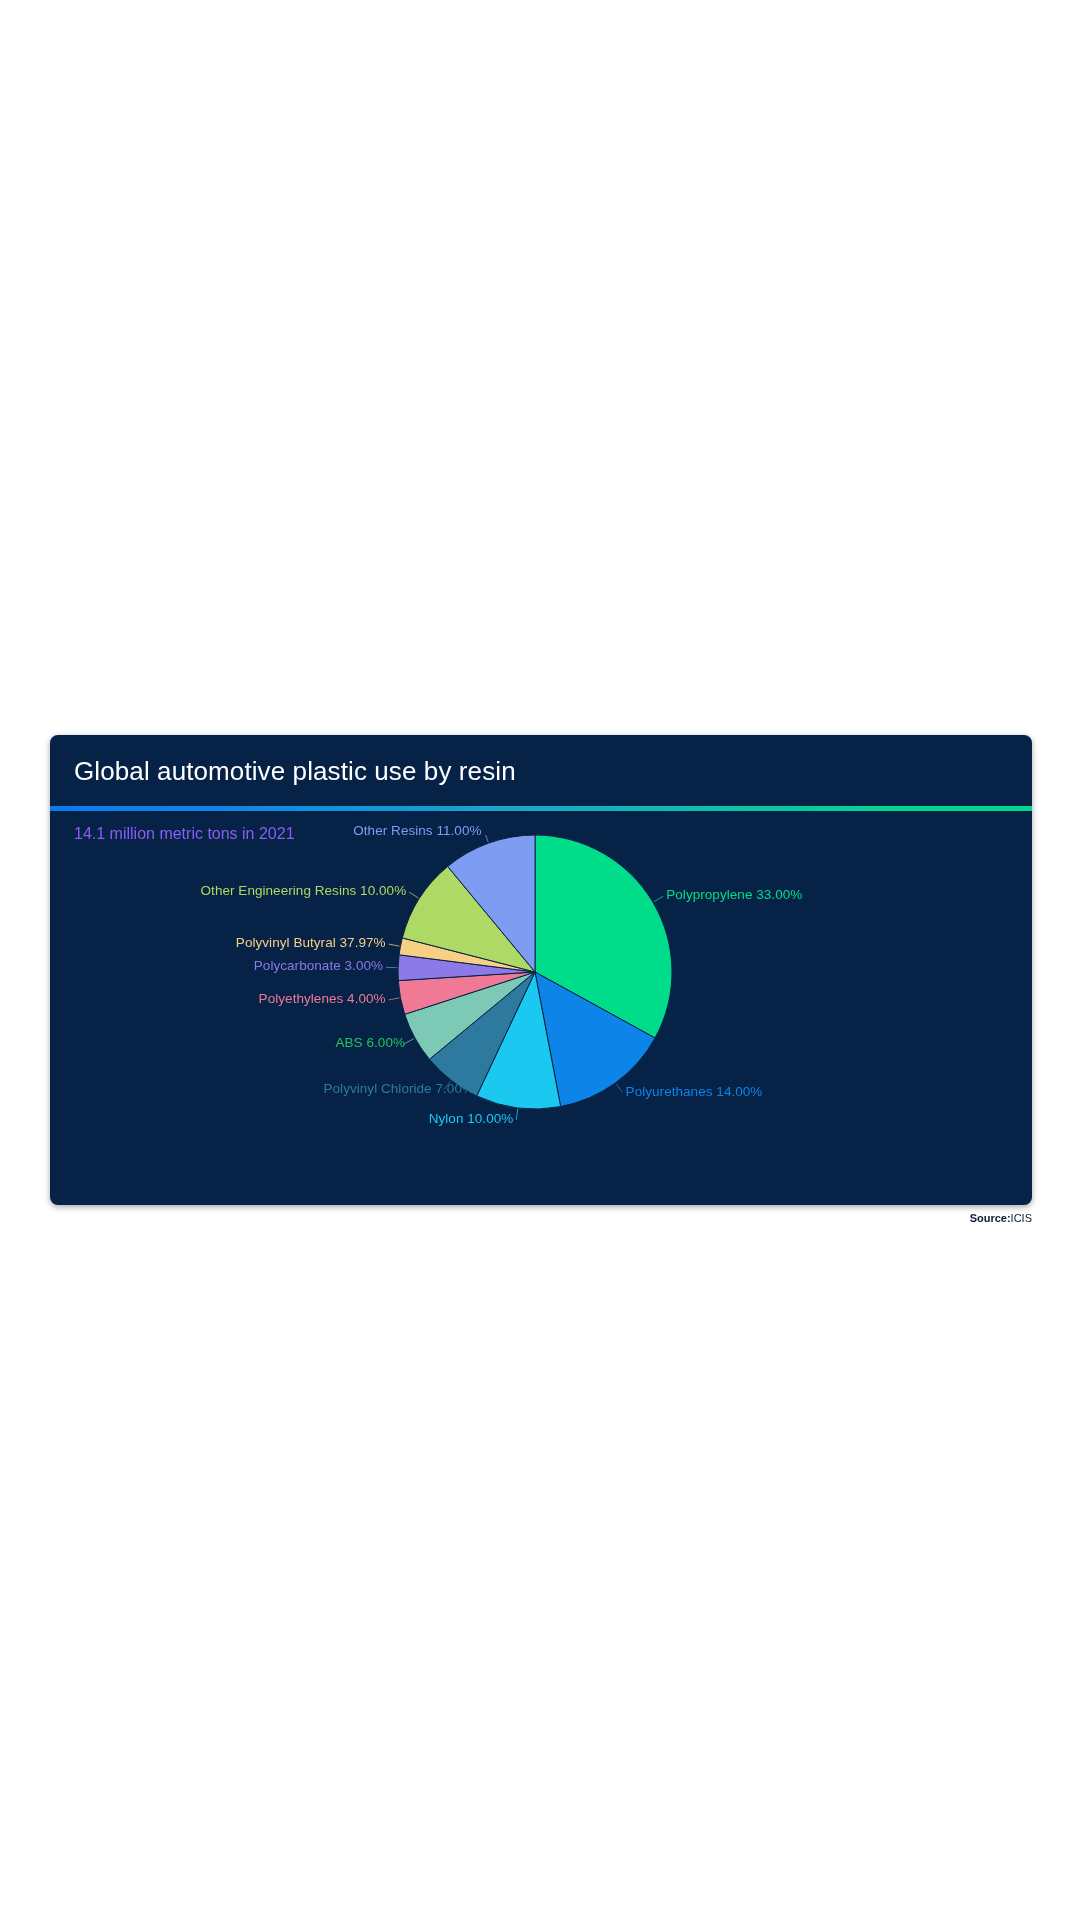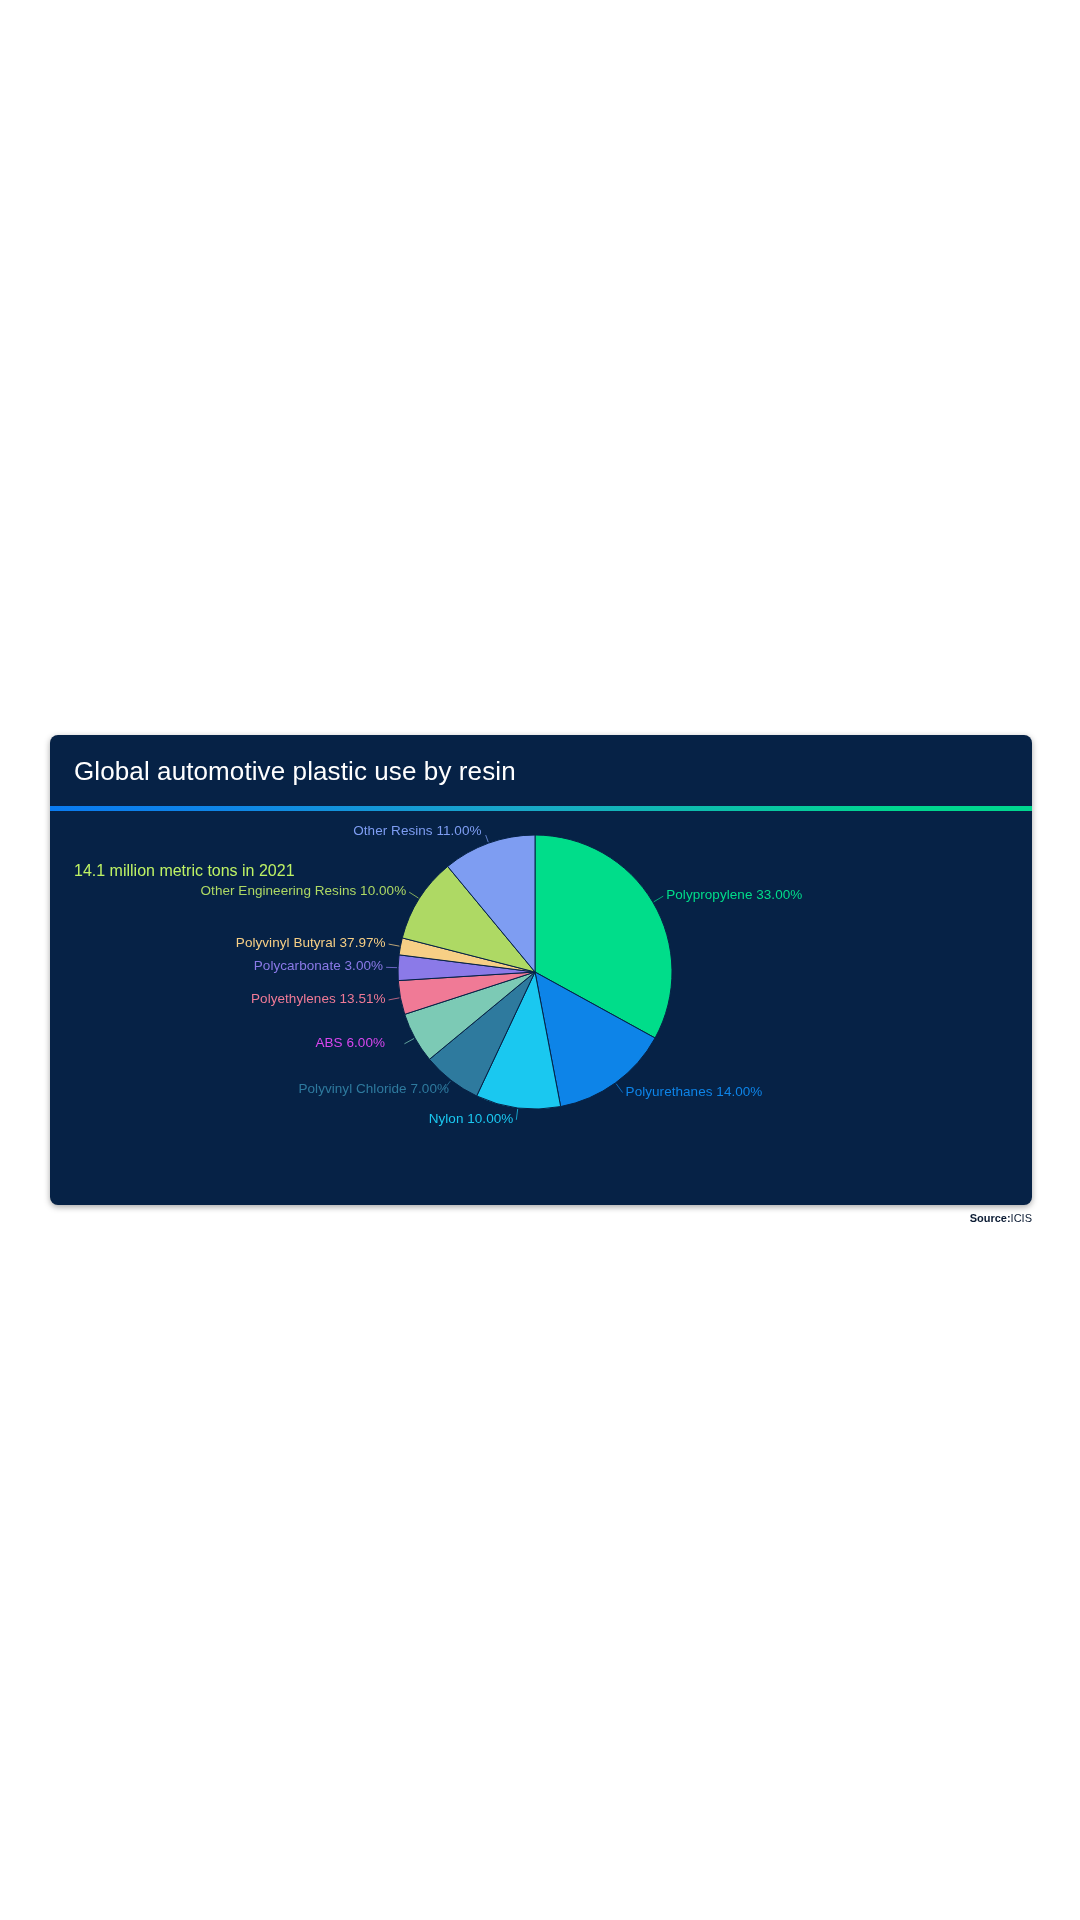--- a/index.html
+++ b/index.html
@@ -48,23 +48,22 @@
     height: 5px;
     background: linear-gradient(to right, #0a7bf0 0%, #0f86e6 18%, #19a8c8 48%, #00d68f 86%, #00d68f 100%);
   }
 
   #card-subtitle {
     position: absolute;
     left: 24px;
     top: 90px;
     font-size: 16px;
     font-weight: 400;
-    color: #bef264;
+    color: #8b5cf6;
     white-space: nowrap;
-    margin-top: 37px;
   }
 
   
   #pie-plot {
     position: absolute;
     left: 0;
     top: 100px;
     width: 982px;
     height: 370px;
   }
@@ -129,23 +128,23 @@
         <path d="M 485 137 L 349.08028591991655 119.82934700169025 A 137 137 0 0 1 352.3041069253776 102.9294854584148 Z" fill="#f7cf85" stroke="#062246" stroke-width="1"></path>
         <path d="M 349.44435939944094 111.14137858716992 L 338.6391996414254 109.08018412672695" stroke="#f7cf85" stroke-width="1" fill="none" opacity="0.75"></path>
         <path d="M 485 137 L 352.3041069253776 102.9294854584148 A 137 137 0 0 1 397.67291340442955 31.43968573971685 Z" fill="#aed964" stroke="#062246" stroke-width="1"></path>
         <path d="M 368.4827462807219 63.05590229289845 L 359.19513910019975 57.16180754812949" stroke="#aed964" stroke-width="1" fill="none" opacity="0.75"></path>
         <path d="M 485 137 L 397.67291340442955 31.43968573971685 A 137 137 0 0 1 485.0000000000001 0 Z" fill="#7e9df2" stroke="#062246" stroke-width="1"></path>
         <path d="M 438.2541670061499 7.1584538843168275 L 434.52804988345173 -3.1912345741796457" stroke="#7e9df2" stroke-width="1" fill="none" opacity="0.75"></path>
       </svg>
   <div class="slice-label anchor-start" style="color: rgb(0, 221, 138); top: 52.1528px; left: 616.251px;">Polypropylene 33.00%</div>
       <div class="slice-label anchor-start" style="color: rgb(13, 132, 232); top: 248.544px; left: 575.58px;">Polyurethanes 14.00%</div>
       <div class="slice-label anchor-end" style="color: rgb(26, 200, 240); top: 275.825px; right: 518.675px;">Nylon 10.00%</div>
-      <div class="slice-label anchor-end" style="color: rgb(46, 122, 158); top: 245.733px; right: 583px;">Polyvinyl Chloride 7.00%</div>
-      <div class="slice-label anchor-end" style="color: #d946ef; top: 199.781px; right: 647px;">ABS 6.00%</div>
-      <div class="slice-label anchor-end" style="color: rgb(240, 122, 150); top: 155.92px; right: 646.361px;">Polyethylenes 13.51%</div>
+      <div class="slice-label anchor-end" style="color: rgb(46, 122, 158); top: 245.733px; right: 558px;">Polyvinyl Chloride 7.00%</div>
+      <div class="slice-label anchor-end" style="color: #22c55e; top: 199.781px; right: 627px;">ABS 6.00%</div>
+      <div class="slice-label anchor-end" style="color: rgb(240, 122, 150); top: 155.92px; right: 646.361px;">Polyethylenes 4.00%</div>
       <div class="slice-label anchor-end" style="color: rgb(139, 122, 232); top: 123.32px; right: 648.926px; margin-left: 31px;">Polycarbonate 3.00%</div>
       <div class="slice-label anchor-end" style="color: rgb(247, 207, 133); top: 100.08px; right: 646.361px;">Polyvinyl Butyral 37.97%</div>
       <div class="slice-label anchor-end" style="color: rgb(174, 217, 100); top: 48.1618px; right: 625.805px;">Other Engineering Resins 10.00%</div>
       <div class="slice-label anchor-end" style="color: rgb(126, 157, 242); top: -12.1912px; right: 550.472px;">Other Resins 11.00%</div>
     </div>
 
 </div>
 
 <div id="source-note">
   <span class="src-label">Source:</span><span class="src-value">ICIS</span>

